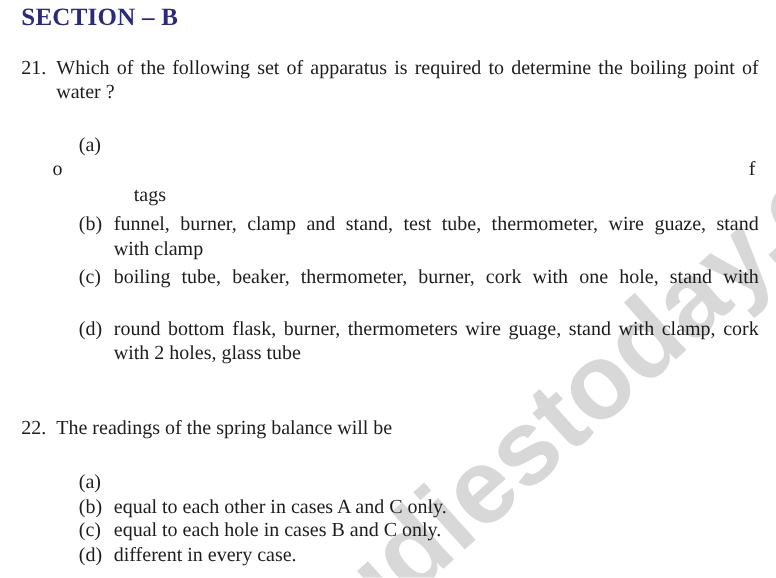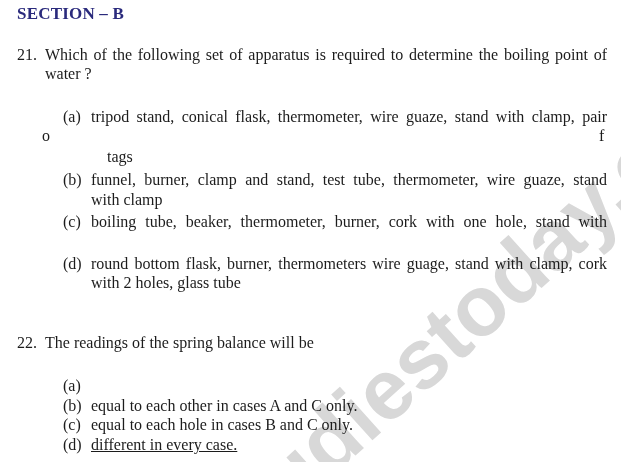--- a/index.html
+++ b/index.html
@@ -35,41 +35,40 @@
     z-index: 1;
   }
   .just {
     white-space: normal;
     text-align: justify;
     text-align-last: justify;
     overflow: hidden;
     height: 18px;
   }
   .heading {
-    font-size: 17px;
+    font-size: 20px;
     font-weight: bold;
     color: var(--heading-color, #2a2a7c);
     letter-spacing: 0.2px;
   }
 </style>
 </head>
 <body>
 
 <div class="page">
 
   <div class="watermark">studiestoday.com</div>
 
   <div class="tline heading" style="left:17px; top:5px;">SECTION – B</div>
 
   <span class="tline" style="left:17px; top:46px;">21.</span>
   <div class="tline just" style="left:45px; top:46px; width:562px;">Which of the following set of apparatus is required to determine the boiling point of</div>
   <div class="tline" style="left:45px; top:65px;">water ?</div>
 
   <span class="tline" style="left:63px; top:108px;">(a)</span>
-  <div class="tline just" style="left:91px; top:108px; width:516px;">tripod stand, conical flask, thermometer, wire guaze, stand with clamp, pair</div>
   <span class="tline" style="left:42px; top:127px;">o</span>
   <span class="tline" style="left:599px; top:127px;">f</span>
   <div class="tline" style="left:91px; top:148px;margin-left:16px;">tags</div>
 
   <span class="tline" style="left:63px; top:171px;">(b)</span>
   <div class="tline just" style="left:91px; top:171px; width:516px;">funnel, burner, clamp and stand, test tube, thermometer, wire guaze, stand</div>
   <div class="tline" style="left:91px; top:191px;">with clamp</div>
 
   <span class="tline" style="left:63px; top:213px;">(c)</span>
   <div class="tline just" style="left:91px; top:213px; width:516px;">boiling tube, beaker, thermometer, burner, cork with one hole, stand with</div>
@@ -83,15 +82,15 @@
 
   <span class="tline" style="left:63px; top:377px;">(a)</span>
 
   <span class="tline" style="left:63px; top:397px;">(b)</span>
   <div class="tline" style="left:91px; top:397px;">equal to each other in cases A and C only.</div>
 
   <span class="tline" style="left:63px; top:416px;">(c)</span>
   <div class="tline" style="left:91px; top:416px;">equal to each hole in cases B and C only.</div>
 
   <span class="tline" style="left:63px; top:436px;">(d)</span>
-  <div class="tline" style="left:91px; top:436px;text-decoration:underline;">different in every case.</div>
+  <div class="tline" style="left:91px; top:436px;">different in every case.</div>
 
 </div>
 
 </body></html>

